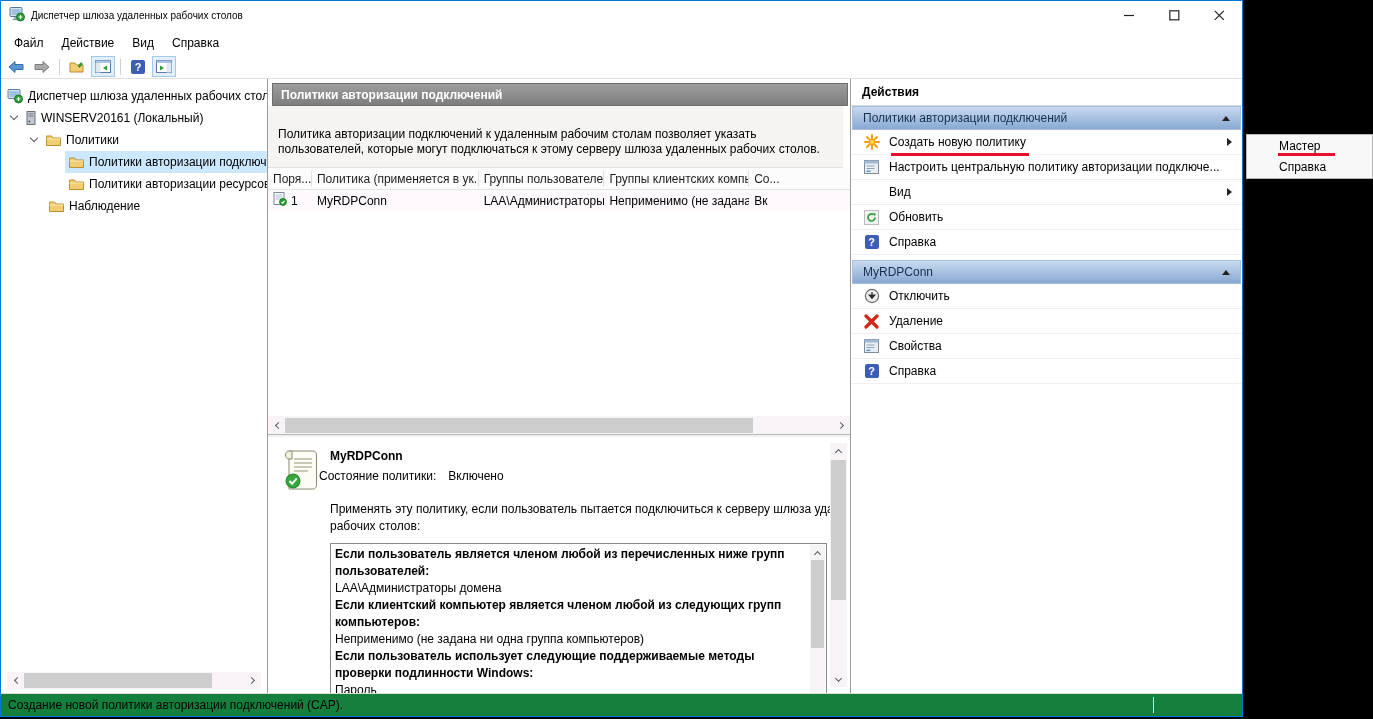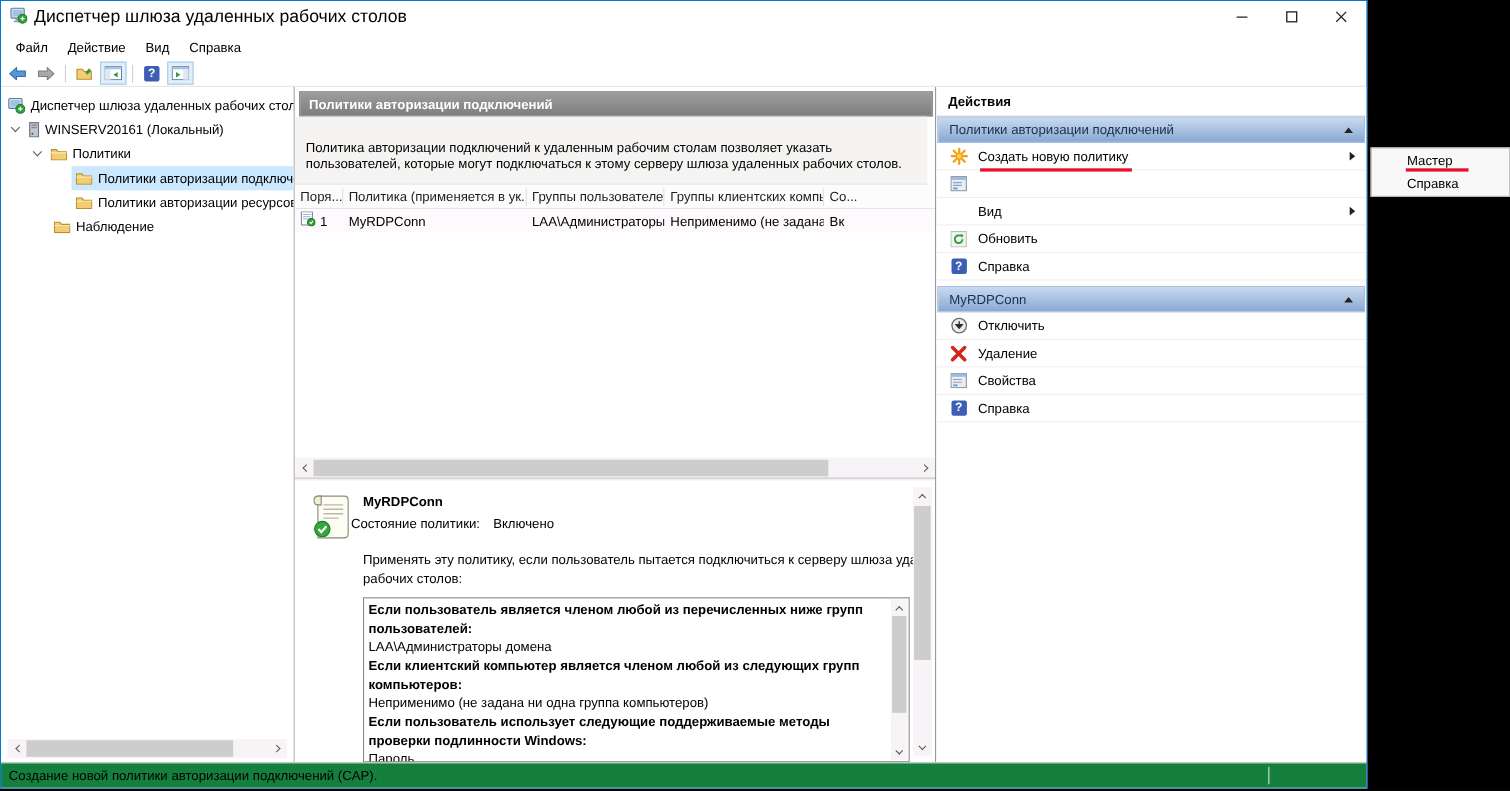--- a/index.html
+++ b/index.html
@@ -3,21 +3,21 @@
 <meta charset="utf-8">
 <style>
   * { margin:0; padding:0; box-sizing:border-box; }
   html,body { width:1373px; height:719px; background:#000; overflow:hidden;
     font-family:"Liberation Sans","DejaVu Sans",sans-serif; font-size:12px; color:#000; }
   #app { position:absolute; left:0; top:0; width:1243px; height:717px;
     background:#fff; border:1px solid #0078d7; display:flex; flex-direction:column; }
 
   
   .titlebar { height:29px; flex:0 0 29px; display:flex; align-items:center; padding-left:8px; background:#fff; }
-  .titlebar .title { margin-left:6px; flex:1; font-size:16px; white-space:nowrap; overflow:hidden; }
+  .titlebar .title { margin-left:6px; flex:1; font-size:10px; white-space:nowrap; overflow:hidden; }
   .winbtn { width:45px; height:29px; display:flex; align-items:center; justify-content:center; }
   .winbtn svg { display:block; }
 
   
   .menubar { height:25px; flex:0 0 25px; display:flex; align-items:center; padding-left:4px; background:#fff; }
   .menu-item { padding:4px 9px; cursor:default; }
 
   
   .toolbar { height:24px; flex:0 0 24px; display:flex; align-items:center; padding-left:3px; gap:2px;
     border-bottom:1px solid #e0dfde; background:#fff; }
@@ -63,21 +63,21 @@
   .c-fill { flex:1; background:#fff; }
   .c-hscroll { position:relative; height:18px; flex:0 0 18px; background:#f7f3f7; display:flex; align-items:center; }
   .c-split { height:3px; flex:0 0 3px; background:#f0f0f0; border-top:1px solid #b8b8b8; }
 
   
   .details { flex:0 0 256px; position:relative; background:#fff; padding:10px 24px 0 15px; overflow:hidden; }
   .d-title { font-weight:bold; margin-left:47px; margin-top:2px; }
   .d-status { margin-left:36px; margin-top:6px; display:flex; gap:12px; }
   .d-icon { position:absolute; left:15px; top:12px; }
   .d-para { margin-left:47px; margin-top:18px; line-height:17px; white-space:nowrap; overflow:hidden; width:500px; }
-  .d-box { margin-left:47px; margin-top:8px; width:497px; height:150px; border:1px solid #8a8a8a;
+  .d-box { margin-left:47px; margin-top:8px; width:497px; height:176px; border:1px solid #8a8a8a;
     background:#fff; position:relative; overflow:hidden; padding:2px 12px 0 4px; line-height:17px; }
   .d-box .b { font-weight:bold; }
   .d-box-scroll { position:absolute; right:1px; top:1px; bottom:1px; width:15px; background:#f7f3f7;
     display:flex; flex-direction:column; align-items:center; }
   .v-btn { height:15px; width:15px; display:flex; align-items:center; justify-content:center; flex:0 0 15px; }
   .v-thumb { width:13px; background:#cdcdcd; }
   .d-vscroll { position:absolute; right:3px; top:6px; bottom:6px; width:17px; background:#f7f3f7;
     display:flex; flex-direction:column; align-items:center; }
 
   
@@ -389,20 +389,21 @@
 
       <div class="a-item">
         <span class="aicon">
           <svg width="15" height="14" viewBox="0 0 15 14">
             <rect x="0.5" y="0.5" width="14" height="13" fill="#e9eef4" stroke="#7f8b99"></rect>
             <rect x="0.5" y="0.5" width="14" height="3" fill="#9fb9d6"></rect>
             <path d="M2.5 6h8M2.5 8.5h8" stroke="#8fa3b8" stroke-width="1"></path>
             <rect x="2.5" y="10.5" width="4" height="1.6" fill="#5f9bd5"></rect>
           </svg>
         </span>
+        <span class="albl">Настроить центральную политику авторизации подключе...</span>
       </div>
 
       <div class="a-item">
         <span class="aicon"></span>
         <span class="albl">Вид</span>
         <span class="tri-right"></span>
       </div>
 
       <div class="a-item">
         <span class="aicon">

